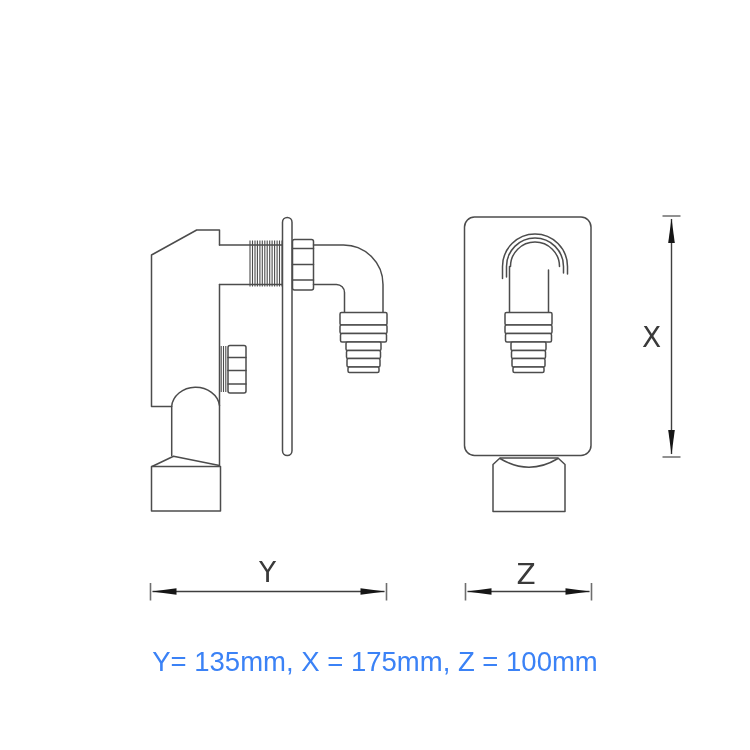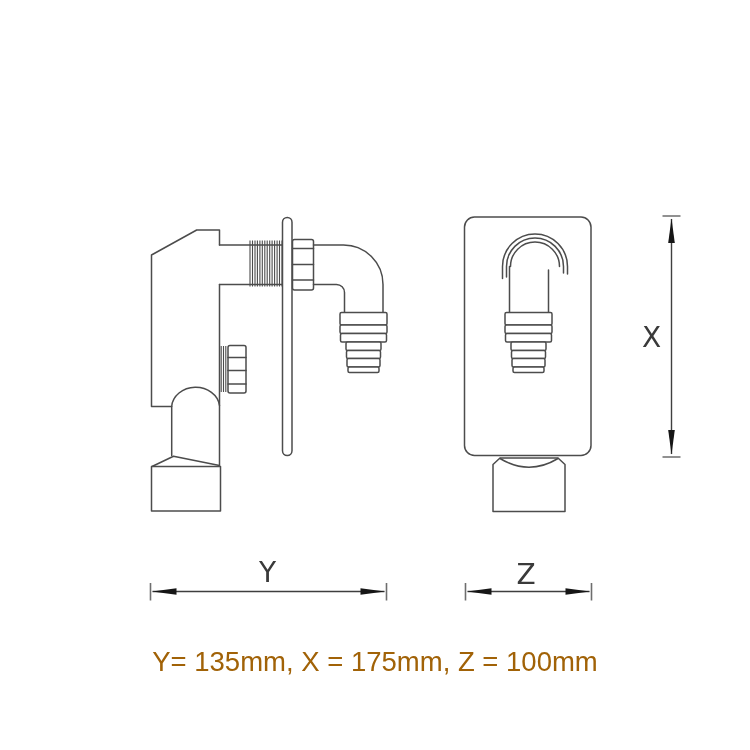--- a/index.html
+++ b/index.html
@@ -7,21 +7,21 @@
          font-family:"Liberation Sans",sans-serif;}
   .stage svg{position:absolute;left:0;top:0;}
   .ln{fill:none;stroke:#4c4c4c;stroke-width:1.5;stroke-linecap:round;stroke-linejoin:round;}
   .fw{fill:#ffffff;stroke:#4c4c4c;stroke-width:1.5;stroke-linejoin:round;}
   .thin{fill:none;stroke:#4c4c4c;stroke-width:1.1;}
   .dim{fill:none;stroke:#3f3f3f;stroke-width:1.4;}
   .tick{fill:none;stroke:#6e6e6e;stroke-width:1.6;}
   .arr{fill:#161616;stroke:none;}
   .dimlabel{font-family:"DejaVu Sans",sans-serif;font-size:28px;fill:#3a3a3a;text-anchor:middle;}
   .caption{position:absolute;left:0;top:646px;width:100%;text-align:center;
-           font-size:27.5px;color:#a16207;letter-spacing:0px;}
+           font-size:27.5px;color:#3b82f6;letter-spacing:0px;}
 </style>
 </head>
 <body>
 
 <div class="stage">
   <svg width="750" height="750" viewBox="0 0 750 750">
     <defs>
 
       <g id="barb-shape">
         <rect class="fw" x="-23.5" y="0" width="47" height="12.5" rx="1.5"></rect>

